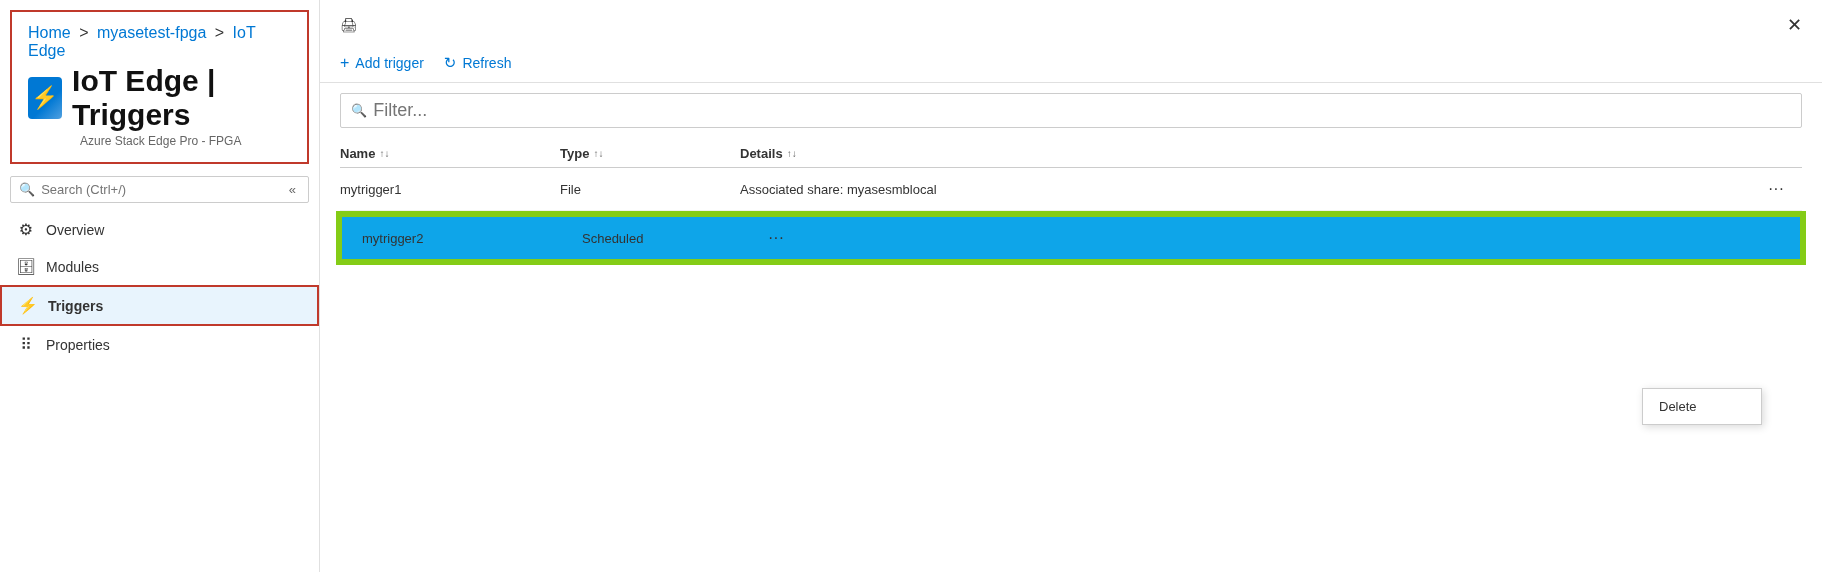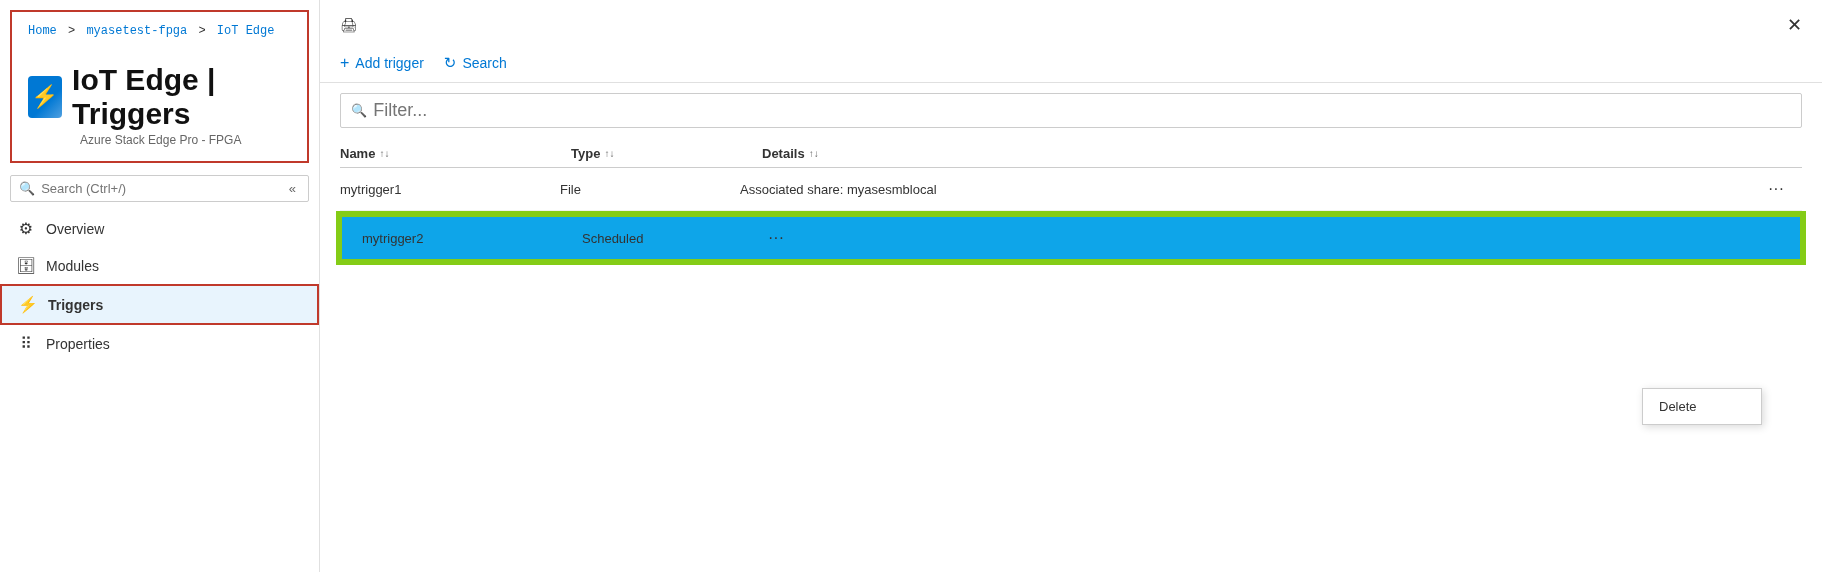--- a/index.html
+++ b/index.html
@@ -15,24 +15,23 @@
       background: #fff;
     }
 
     .header-box {
       border: 2px solid #c0392b;
       padding: 12px 16px 14px 16px;
       margin: 10px 10px 0 10px;
     }
 
     .breadcrumb {
-      font-size: 12px;
+      font-size: 16px;
       color: #0078d4;
-      margin-bottom: 25px;
-      font-family: Liberation Mono, monospace;
+      margin-bottom: 4px;
     }
     .breadcrumb span { color: #333; margin: 0 4px; }
 
     .title-row {
       display: flex;
       align-items: center;
       gap: 10px;
     }
 
     .icon-box {
@@ -176,21 +175,20 @@
       position: relative;
     }
 
     .table-header {
       display: grid;
       grid-template-columns: 220px 180px 1fr 40px;
       padding: 8px 0 6px 0;
       border-bottom: 1px solid #ccc;
       font-weight: 600;
       font-size: 13px;
-      gap: 11px;
     }
     .col-head {
       display: flex;
       align-items: center;
       gap: 4px;
     }
     .sort-icon { font-size: 10px; color: #666; }
 
     .table-row {
       display: grid;
@@ -290,21 +288,21 @@
     <button class="close-btn">✕</button>
   </div>
 
   <div class="toolbar">
     <button class="toolbar-btn">
       <span style="font-size:16px;font-weight:300;">+</span>
       <span>Add trigger</span>
     </button>
     <button class="toolbar-btn">
       <span style="font-size:15px;">↻</span>
-      <span>Search</span>
+      <span>Refresh</span>
     </button>
   </div>
 
   <div class="filter-bar">
     <span style="color:#666;font-size:13px;">🔍</span>
     <input type="text" placeholder="Filter..." style="">
   </div>
 
   <div class="table-area">
     <div class="table-header">

